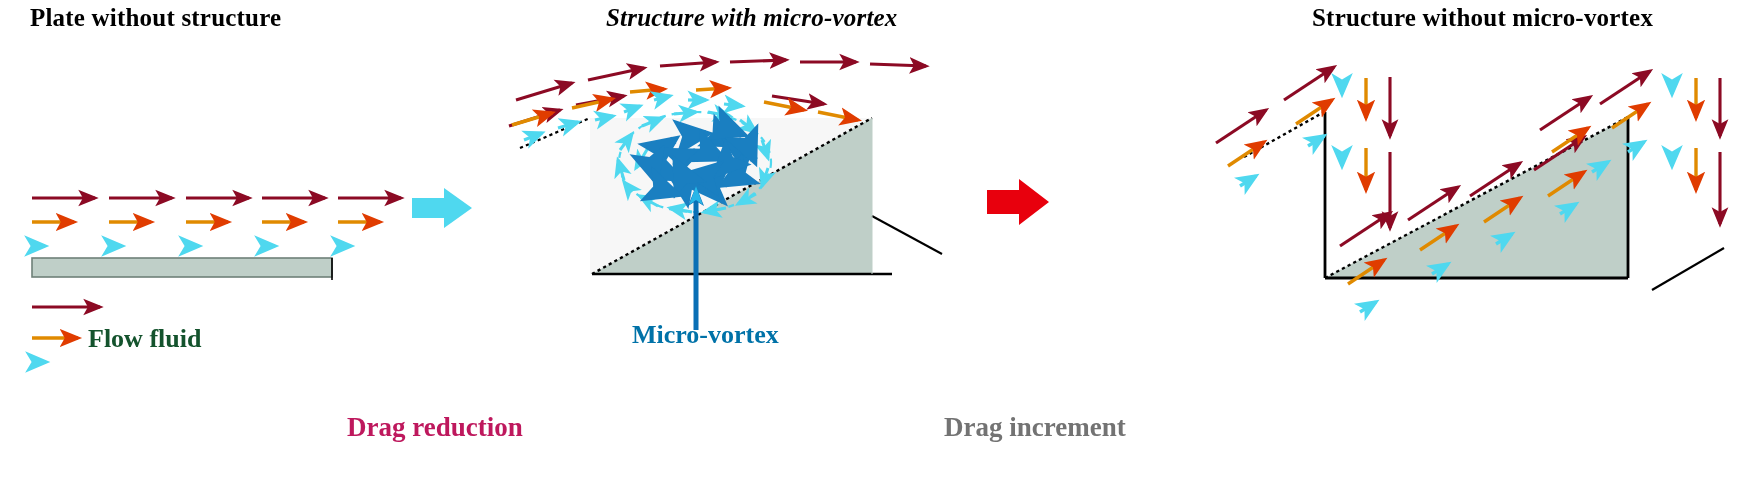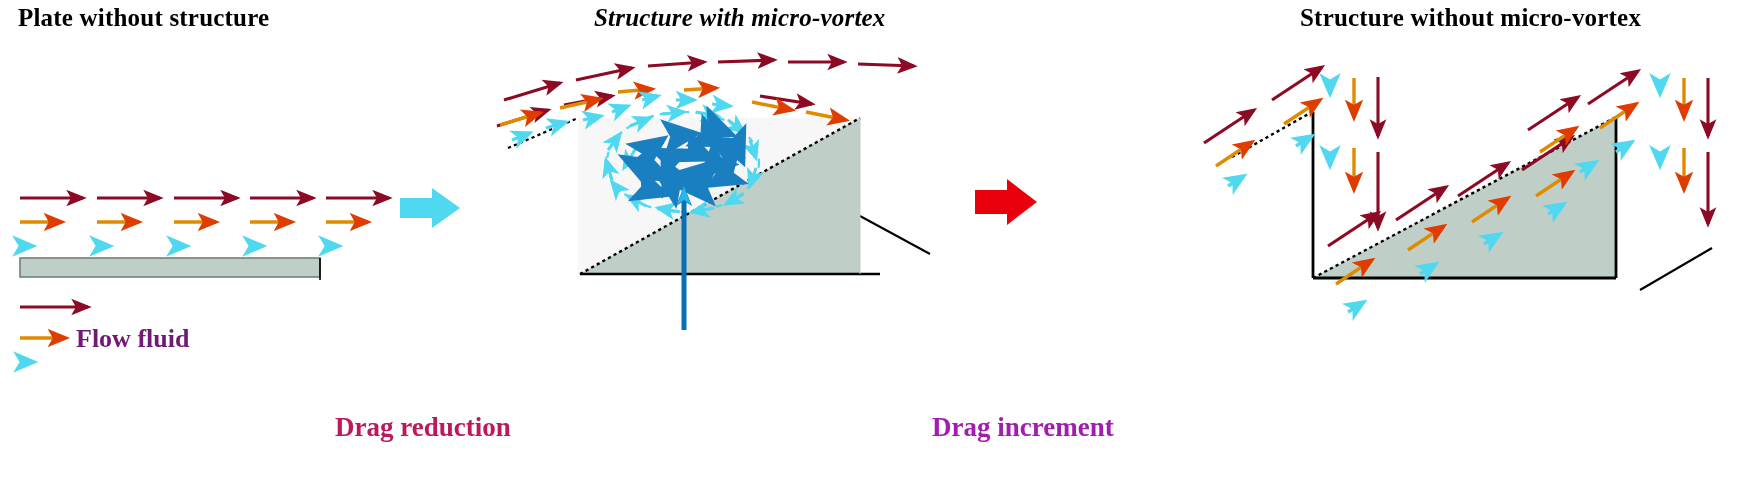--- a/index.html
+++ b/index.html
@@ -1,45 +1,45 @@
 <!DOCTYPE html>
 <html><head>
 <meta charset="utf-8">
 <style>
   html,body{margin:0;padding:0;background:#ffffff;}
   body{
     width:1750px;height:503px;
     font-family:"Liberation Serif", serif;
     position:relative;overflow:hidden;
   }
-  #stage{position:absolute;left:0;top:0;width:1686px;height:503px;}
+  #stage{position:absolute;left:12px;top:0;width:1686px;height:503px;}
   svg.layer{position:absolute;left:0;top:0;width:1750px;height:503px;overflow:visible;}
   .ttl{
     position:absolute;
     font-family:"Liberation Serif", serif;
     font-weight:bold;font-size:25px;color:#000000;
     white-space:nowrap;letter-spacing:.2px;
   }
   .legend-label{
     position:absolute;
     font-family:"Liberation Serif", serif;
-    font-weight:bold;font-size:26px;color:#701a75;white-space:nowrap;
+    font-weight:bold;font-size:26px;color:#14532d;white-space:nowrap;
   }
   .vortex-label{
     position:absolute;
     font-family:"Liberation Serif", serif;
     font-weight:bold;font-size:26px;color:#0072a8;white-space:nowrap;
   }
   .foot{
     position:absolute;
     font-family:"Liberation Serif", serif;
     font-weight:bold;font-size:27px;white-space:nowrap;
   }
   .foot.cyan{color:#be185d;}
-  .foot.red{color:#a21caf;}
+  .foot.red{color:#737373;}
 </style>
 </head>
 <body>
 
 <div id="stage">
 
   <div class="ttl" style="left:18px;top:4px;">Plate without structure</div>
   <div class="ttl" style="left:594px;top:4px;font-style:italic;">Structure with micro-vortex</div>
   <div class="ttl" style="left:1300px;top:4px;">Structure without micro-vortex</div>
 
@@ -268,18 +268,19 @@
 
     <g>
       <line x1="20" y1="307" x2="88" y2="307" stroke="#8c0a24" stroke-width="3.1" marker-end="url(#mDR)"></line>
       <line x1="20" y1="338" x2="66" y2="338" stroke="#e08a00" stroke-width="3.4" marker-end="url(#mOR)"></line>
       <line x1="20" y1="362" x2="34" y2="362" stroke="#4fd8ef" stroke-width="3.6" marker-end="url(#mCY)"></line>
     </g>
   </svg>
 
   <div class="legend-label" style="left:76px;top:324px;">Flow fluid</div>
 
+  <div class="vortex-label" style="left:620px;top:320px;">Micro-vortex</div>
 
   <div class="foot cyan" style="left:335px;top:412px;">Drag reduction</div>
 
   <div class="foot red" style="left:932px;top:412px;">Drag increment</div>
 
 </div>
 
 </body></html>

